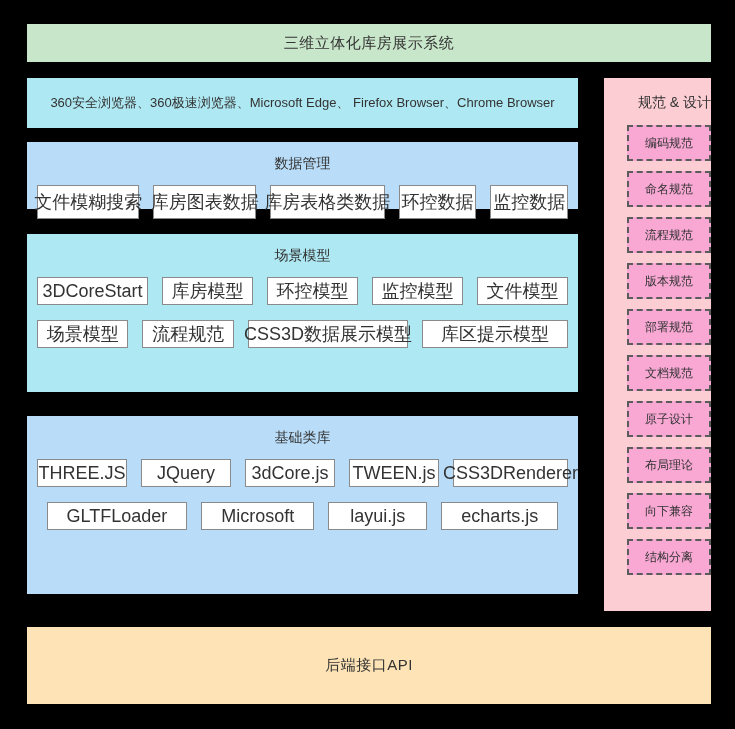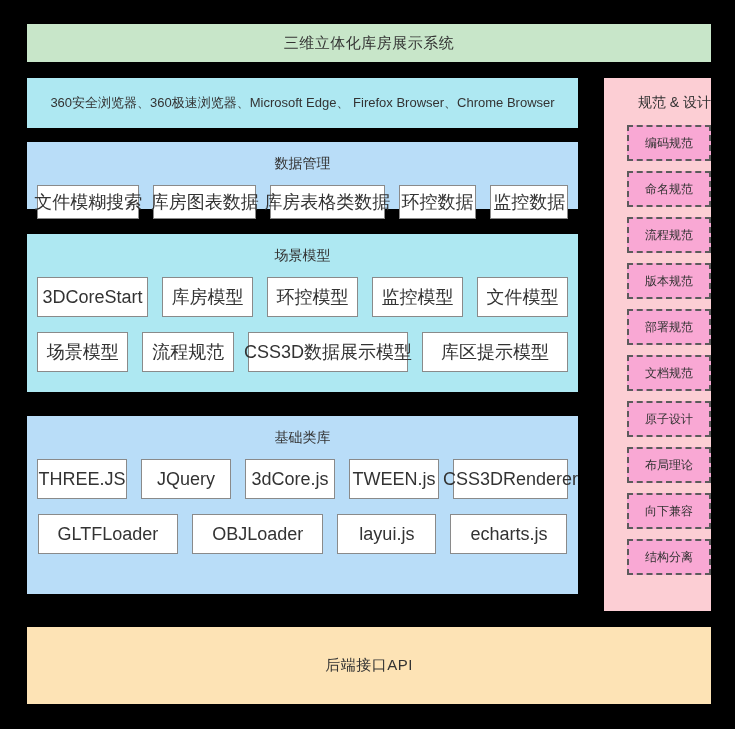--- a/index.html
+++ b/index.html
@@ -98,21 +98,21 @@
     height: 34px;
     min-width: 76px;
     padding: 0 13px;
     display: flex;
     align-items: center;
     justify-content: center;
     font-size: 18px;
     white-space: nowrap;
   }
   .section-lg .box {
-    height: 40px;
+    height: 28px;
     min-width: 90px;
     padding: 0 19px;
   }
   #section-scene .box-row:nth-of-type(2) .box:last-child { min-width: 146px; }
   #section-base  .box-row:nth-of-type(2) .box { min-width: 99px; }
   .sidebar {
     width: 107px;
     flex: 0 0 107px;
     background: var(--pink);
     display: flex;
@@ -193,21 +193,21 @@
         <div>
             <div class="box-row">
               <div class="box">THREE.JS</div>
               <div class="box">JQuery</div>
               <div class="box">3dCore.js</div>
               <div class="box">TWEEN.js</div>
               <div class="box">CSS3DRenderer</div>
             </div>
             <div class="box-row">
               <div class="box">GLTFLoader</div>
-              <div class="box">OBJLoader</div>
+              <div class="box">Microsoft</div>
               <div class="box">layui.js</div>
               <div class="box">echarts.js</div>
             </div>
           </div>
       </div>
 
     </div>
 
     <div class="sidebar">
       <div class="sidebar-title">规范 &amp; 设计</div>

